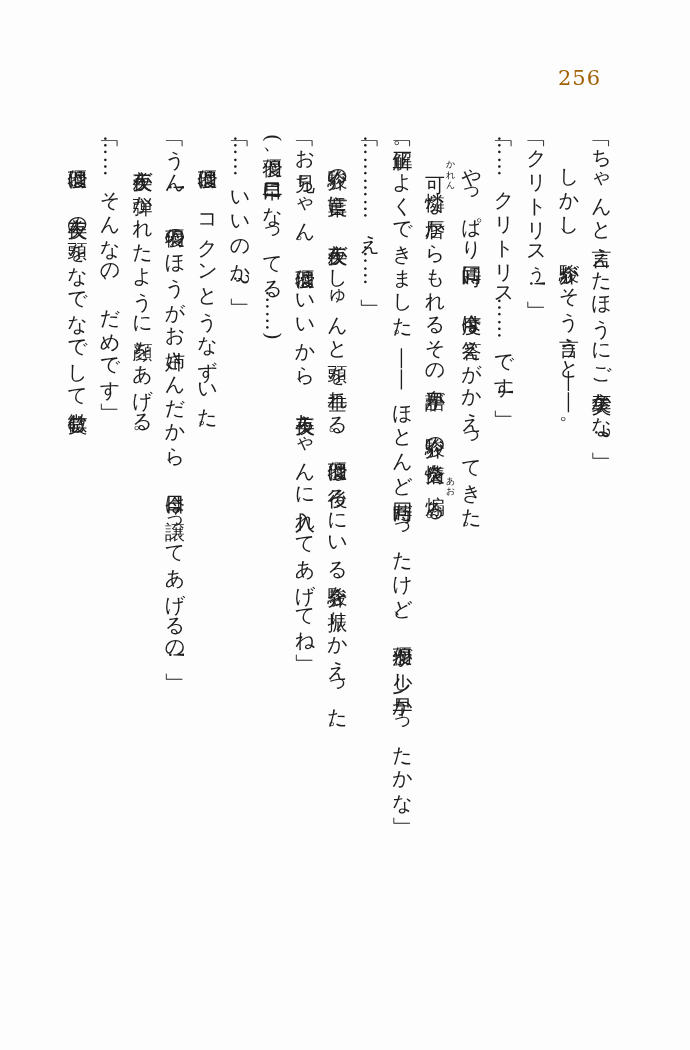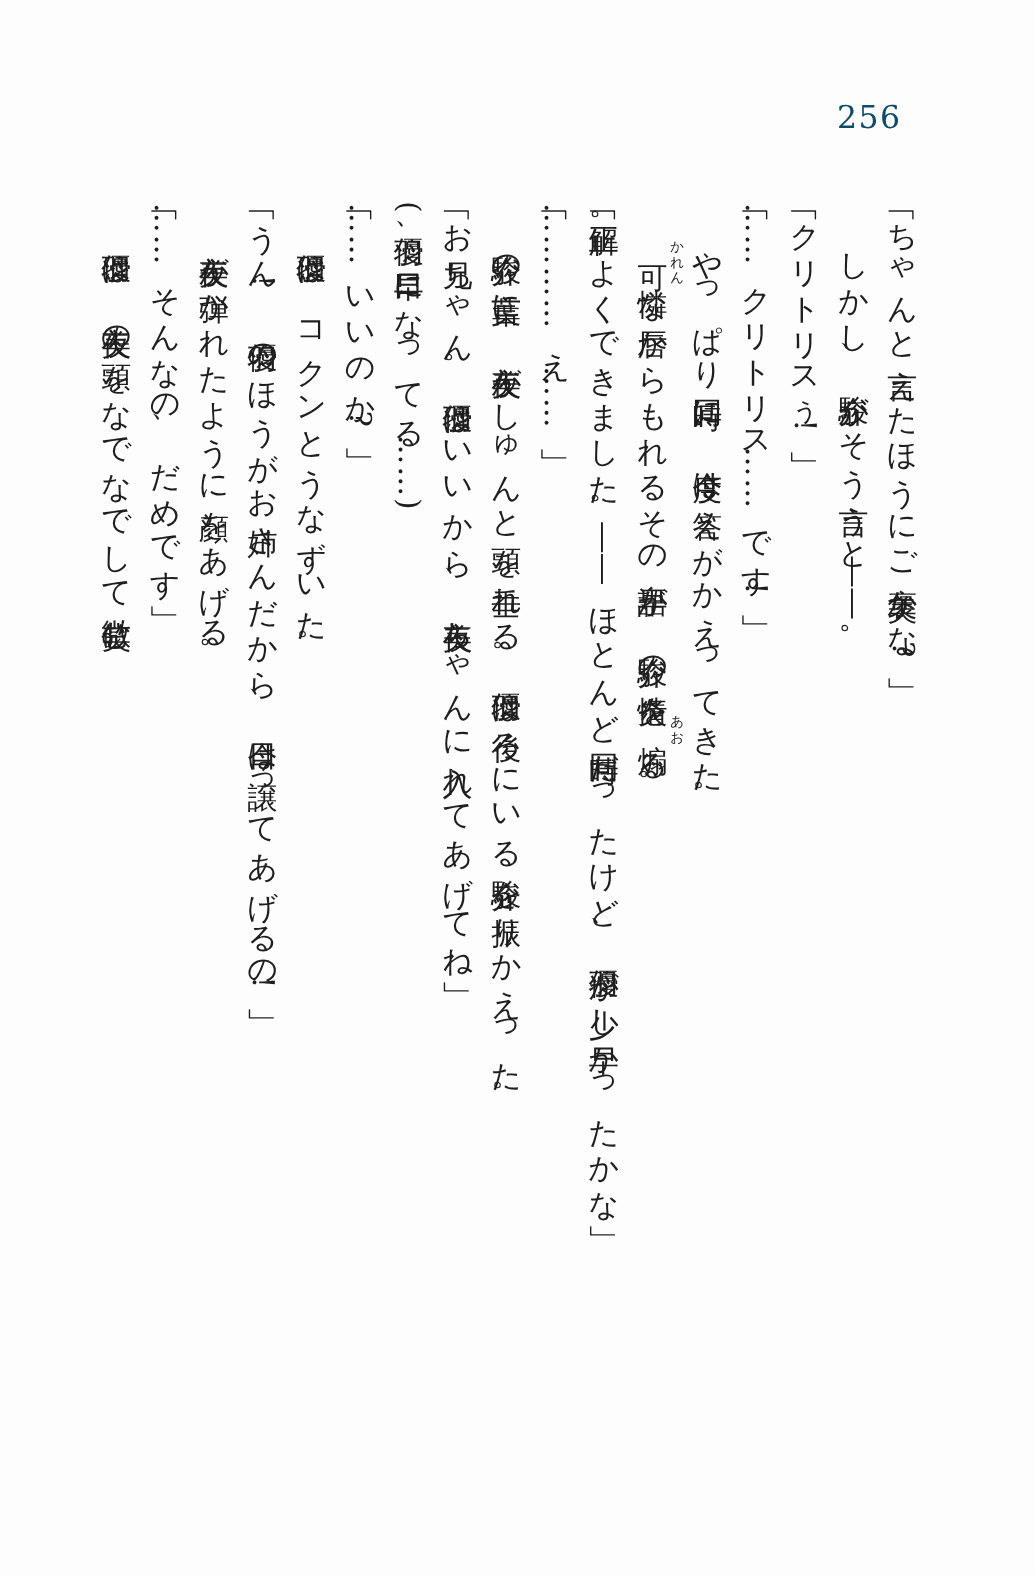--- a/index.html
+++ b/index.html
@@ -17,21 +17,21 @@
   .page {
     position: absolute;
     inset: 0;
     background: #fdfdfd;
   }
   .page-number {
     position: absolute;
     top: 66px;
     left: 558px;
     font-size: 21px;
-    color: #0c4a6e;
+    color: #a16207;
     letter-spacing: 1px;
     font-family: "DejaVu Serif", "Liberation Serif", serif;
   }
   .text-block {
     position: absolute;
     top: 134px;
     right: 72px;
     height: 848px;
     writing-mode: vertical-rl;
     text-orientation: mixed;

